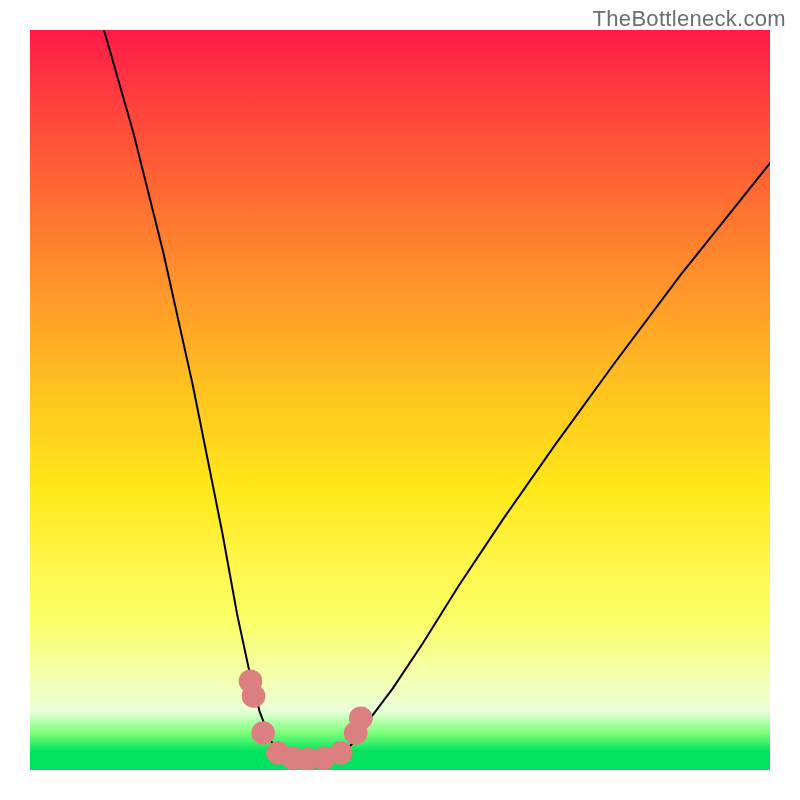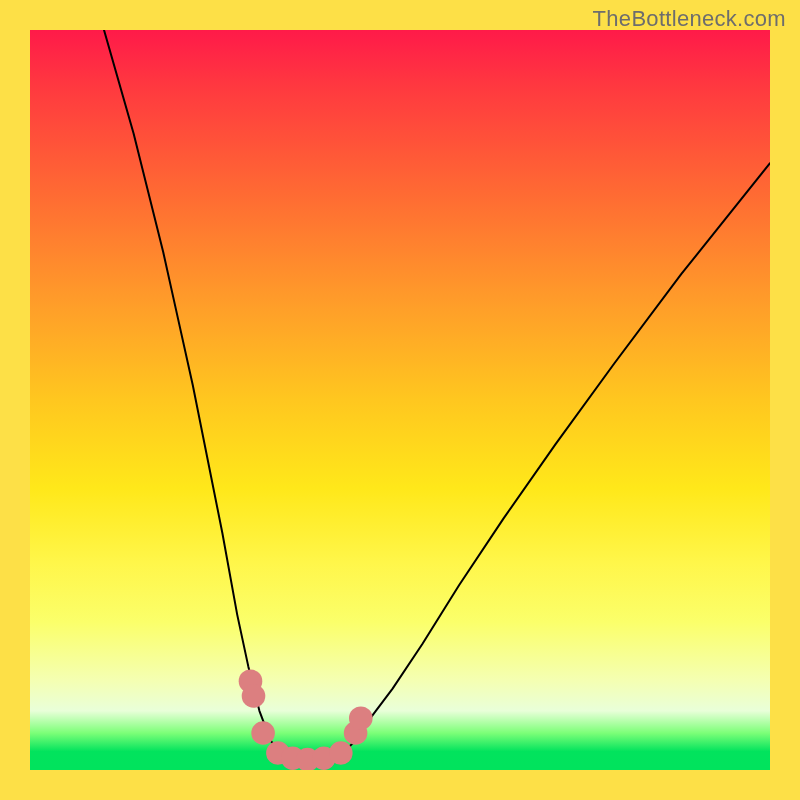--- a/index.html
+++ b/index.html
@@ -10,21 +10,21 @@
     background: #000;
     overflow: hidden;
     font-family: Arial, Helvetica, sans-serif;
   }
   .frame {
     position: absolute;
     left: 0;
     top: 0;
     width: 800px;
     height: 800px;
-    background: #fde047;
+    background: #ffffff;
   }
   .plot {
     position: absolute;
     left: 30px;
     top: 30px;
     width: 740px;
     height: 740px;
     
     background: linear-gradient(to bottom,
       #ff1a49 0%,

